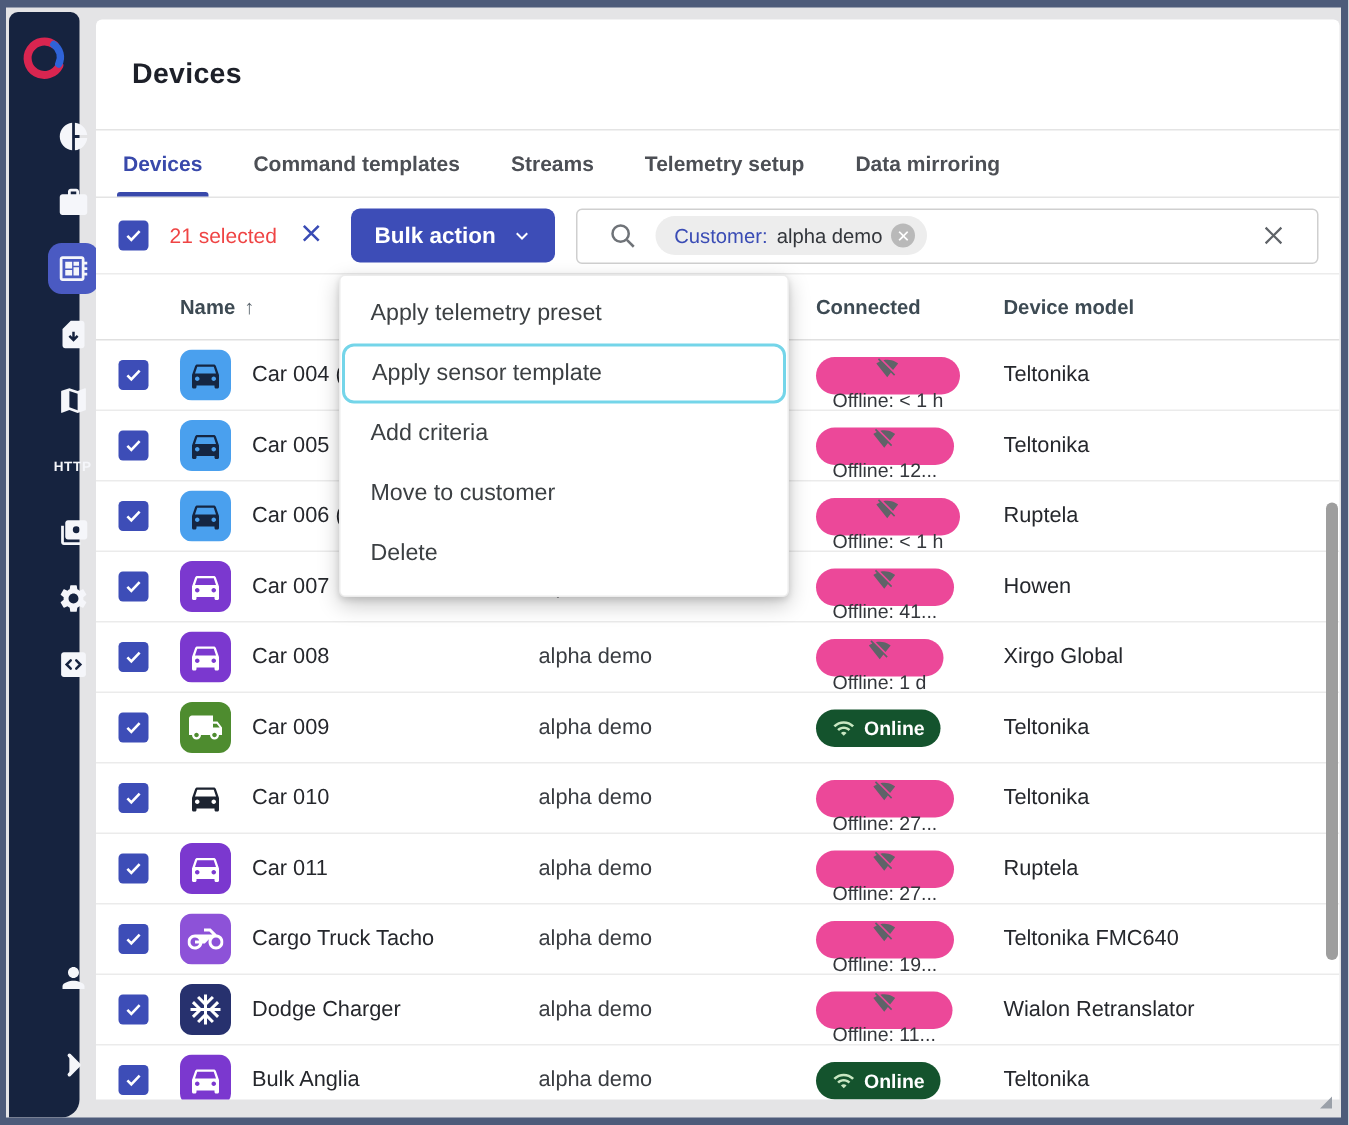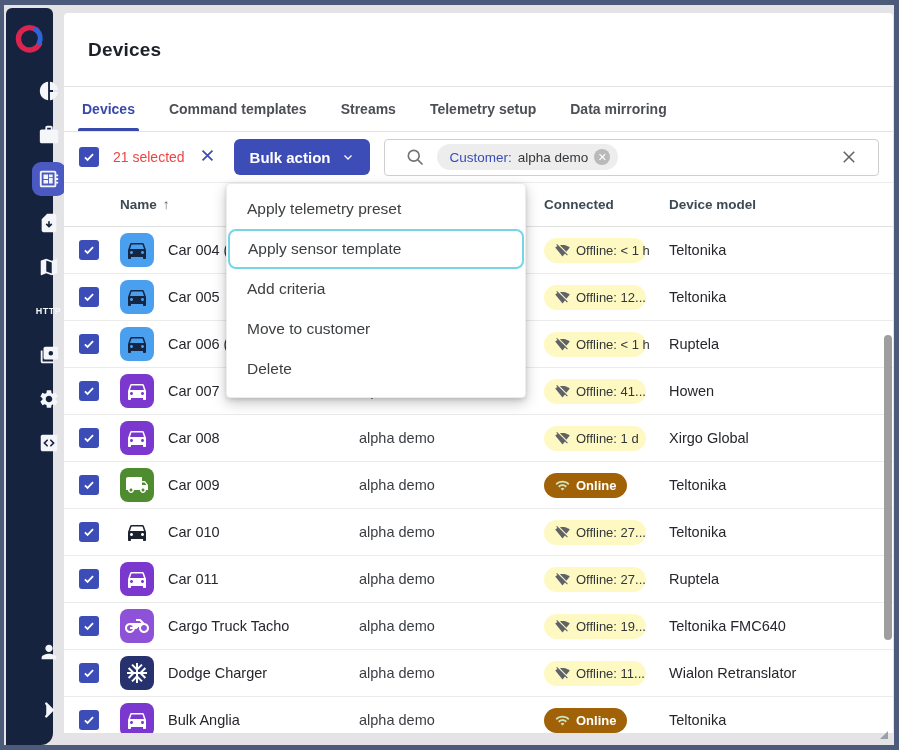--- a/index.html
+++ b/index.html
@@ -76,23 +76,23 @@
           align-items:center; border-bottom:1px solid #ebebeb; }
   .trow .cell-cb { padding-left:15px; }
   .cell-name { display:flex; align-items:center; gap:14px; padding-left:8px; overflow:hidden; white-space:nowrap; }
   .dev-ic { width:34px; height:34px; border-radius:8px; flex:none; display:flex; align-items:center; justify-content:center; }
   .dev-ic svg { width:24px; height:24px; }
   .dev-name { font-size:14.5px; color:#25272c; }
   .cell-cust { font-size:14.5px; color:#3a3d42; }
   .badge { display:inline-flex; align-items:center; gap:6px; height:25px; padding:0 11px; border-radius:13px;
            font-size:13px; max-width:102px; white-space:nowrap; }
   .badge svg { width:15px; height:15px; flex:none; }
-  .badge.offline { background:#fef9c3; color:#33363b; }
+  .badge.offline { background:#ec4899; color:#33363b;flex-direction:column; }
   .badge.offline svg { fill:#5f6368; }
-  .badge.online { background:#a16207; color:#ffffff; font-weight:600; }
+  .badge.online { background:#14532d; color:#ffffff; font-weight:600; }
   .badge.online svg { fill:#c9e7c2; }
   .cell-model { font-size:14.5px; color:#25272c; padding-left:10px; }
 
   
   .menu { position:absolute; left:162px; top:170px; width:300px; background:#fff; border-radius:4px;
           border:1px solid #ececec; box-shadow:0 5px 14px rgba(0,0,0,.22), 0 2px 4px rgba(0,0,0,.12);
           padding:5px 0 8px; z-index:30; }
   .menu-item { height:40px; display:flex; align-items:center; padding:0 20px; font-size:15.5px;
                color:#3c4043; cursor:pointer; }
   .menu-item.focused { border:2px solid #74d5e9; border-radius:8px; margin:0 1px; padding:0 18px; }

